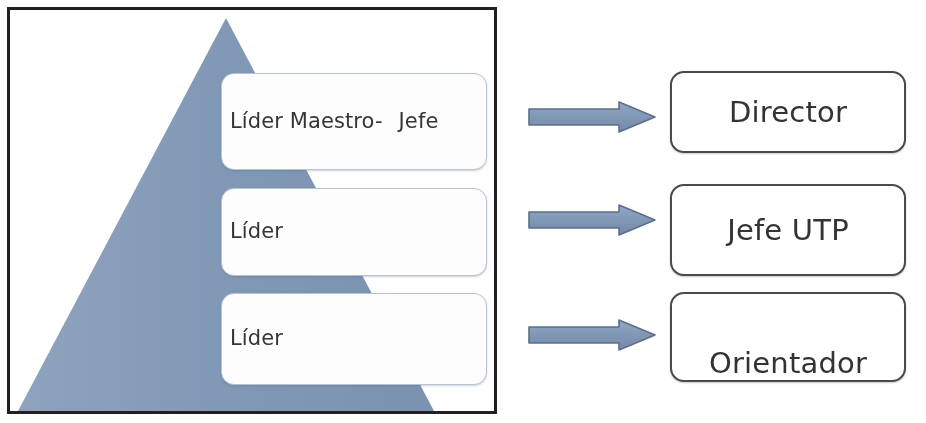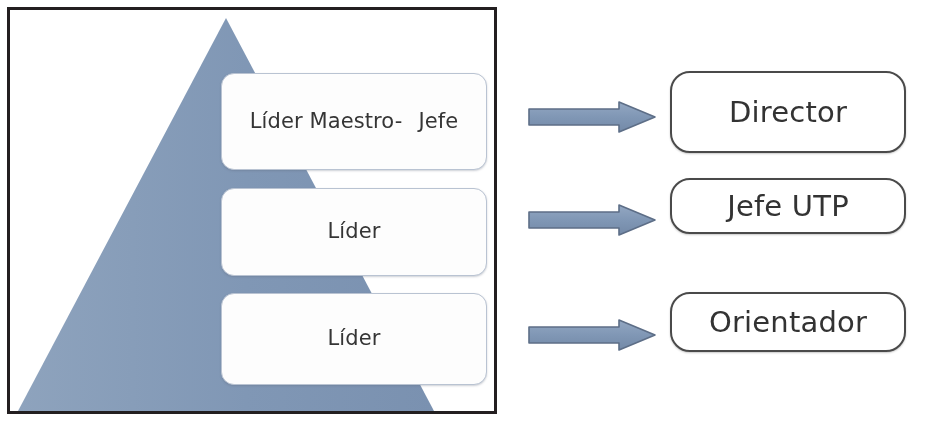--- a/index.html
+++ b/index.html
@@ -41,21 +41,21 @@
 
   
   .level-box {
     position: absolute;
     background: #fdfdfd;
     border: 1.6px solid #b9c3d2;
     border-radius: 13px;
     box-sizing: border-box;
     display: flex;
     align-items: center;
-    justify-content: center;
+    justify-content: flex-start;
     text-align: center;
     color: #353535;
     font-size: 21px;
     line-height: 1.22;
     letter-spacing: 0.1px;
     box-shadow: 0 1px 2px rgba(90,100,120,0.30);
   }
   #level-box-1 { left: 211px; top: 63px;  width: 266px; height: 97px; }
   #level-box-2 { left: 211px; top: 178px; width: 266px; height: 88px; }
   #level-box-3 { left: 211px; top: 283px; width: 266px; height: 92px; }
@@ -69,33 +69,33 @@
     height: 34px;
   }
 
   
   .role-box {
     position: absolute;
     left: 670px;
     width: 236px;
     background: #ffffff;
     border: 2.2px solid #4a4a4a;
-    border-radius: 20px;
+    border-radius: 14px;
     box-sizing: border-box;
     display: flex;
     align-items: center;
     justify-content: center;
     color: #333333;
     font-size: 29px;
     letter-spacing: 0.2px;
     box-shadow: 0 1px 2px rgba(0,0,0,0.22);
   }
   #role-box-1 { top: 71px;  height: 82px; }
-  #role-box-2 { top: 178px; height: 56px; }
-  #role-box-3 { top: 292px; height: 60px; }
+  #role-box-2 { top: 184px; height: 92px; }
+  #role-box-3 { top: 292px; height: 90px; align-items: flex-end; }
 
   #arrow-1 { left: 527px; top: 100px; }
   #arrow-2 { left: 527px; top: 203px; }
   #arrow-3 { left: 527px; top: 318px; }
 </style>
 </head>
 <body>
 
 <div id="canvas">
 

